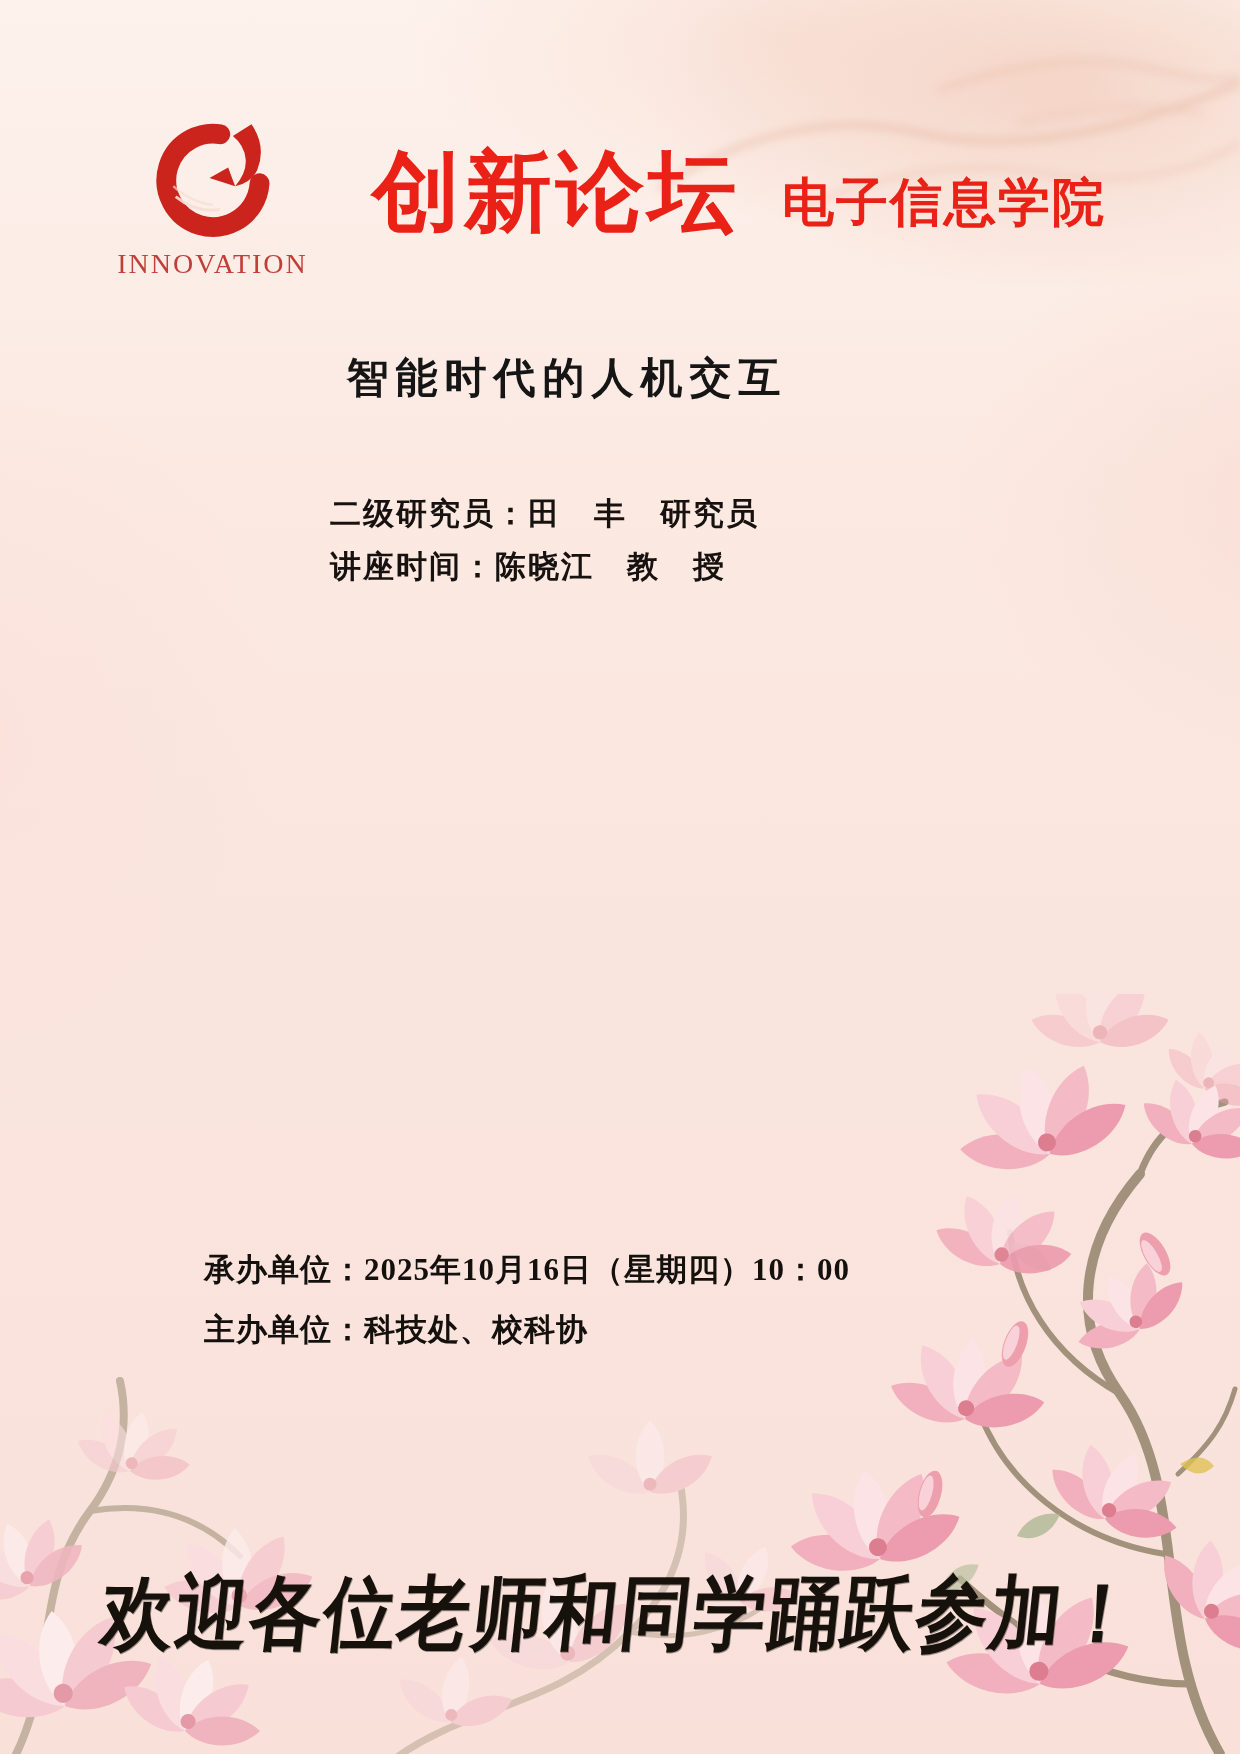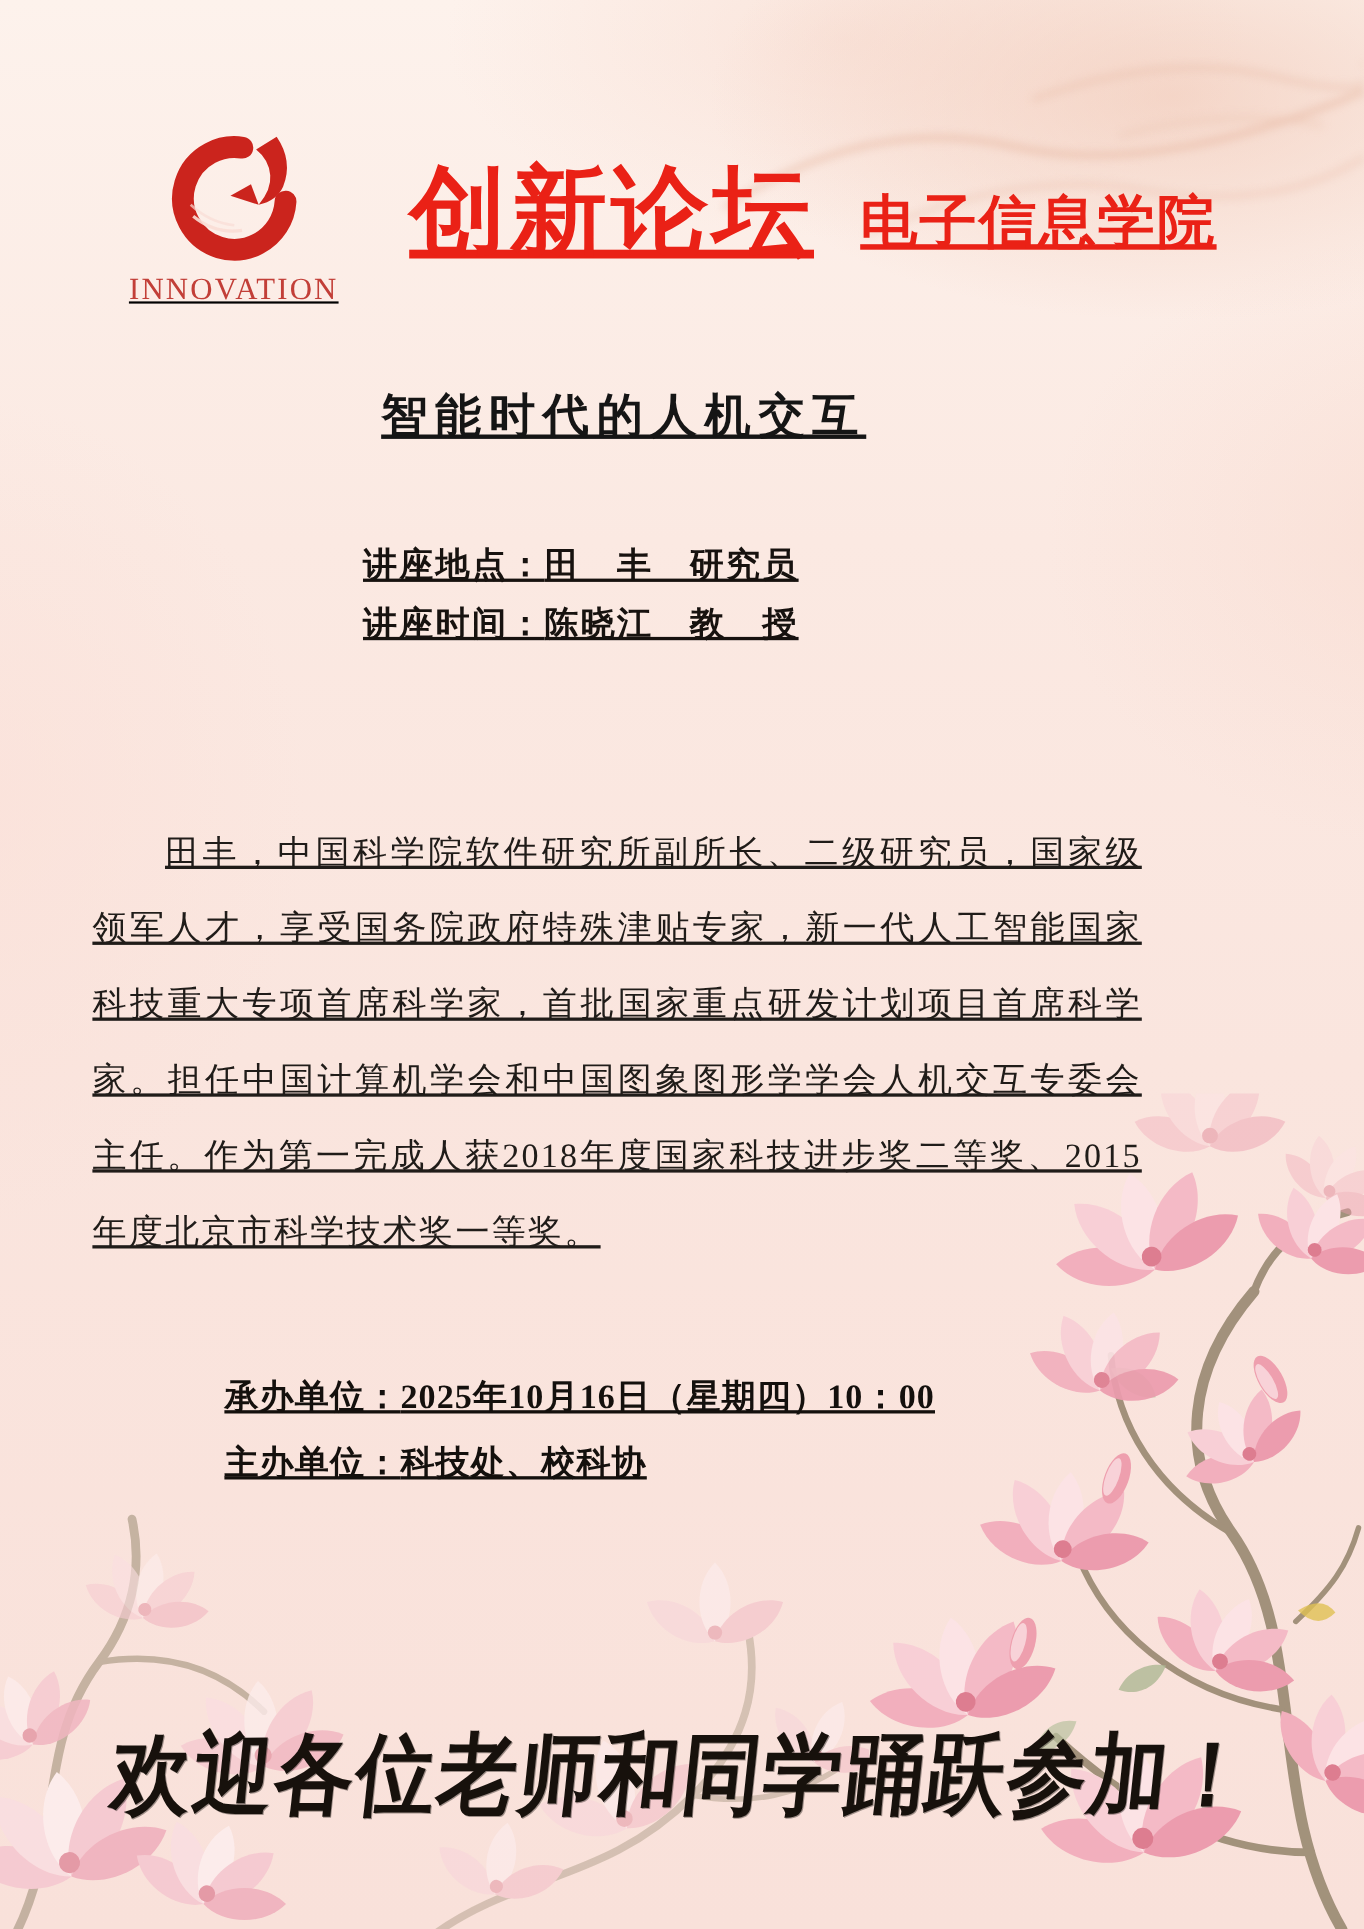--- a/index.html
+++ b/index.html
@@ -57,21 +57,21 @@
     line-height:60px;letter-spacing:1px;color:#14100d;white-space:nowrap;}
 
   .footer-callig{
     position:absolute;left:0;top:1566px;width:100%;text-align:center;
     font-family:"DejaVu Serif",serif;font-size:72px;font-weight:bold;
     color:#17110c;letter-spacing:2px;
     transform:skewX(-6deg) scaleY(1.12);
     text-shadow:1px 1px 0 rgba(23,17,12,.4);
     z-index:3;
   }
-  .layer{z-index:2;text-decoration:underline;}
+  .layer{z-index:2;}
 </style>
 </head>
 <body>
 
 <div class="poster">
 
   <div class="bg-clouds"></div>
 
   <svg class="mountains" width="600" height="220" viewBox="0 0 600 220">
     <g fill="none" stroke-linecap="round">
@@ -186,28 +186,27 @@
 
   <div class="title-row layer">
     <span class="forum-title">创新论坛</span>
     <span class="session-label">电子信息学院</span>
   </div>
 
   <div class="lecture-title layer">智能时代的人机交互</div>
 
   <div class="speakers layer">
     <div>
-      <span>讲座地点：</span><span>田　丰　研究员</span>
+      <span>二级研究员：</span><span>田　丰　研究员</span>
     </div>
     <div>
       <span>讲座时间：</span><span>陈晓江　教　授</span>
     </div>
   </div>
 
-  <p class="bio layer">田丰，中国科学院软件研究所副所长、二级研究员，国家级领军人才，享受国务院政府特殊津贴专家，新一代人工智能国家科技重大专项首席科学家，首批国家重点研发计划项目首席科学家。担任中国计算机学会和中国图象图形学学会人机交互专委会主任。作为第一完成人获2018年度国家科技进步奖二等奖、2015年度北京市科学技术奖一等奖。</p>
 
   <div class="details layer">
     <div>
       <span>承办单位：</span><span>2025年10月16日（星期四）10：00</span>
     </div>
     <div>
       <span>主办单位：</span><span>科技处、校科协</span>
     </div>
   </div>
 

